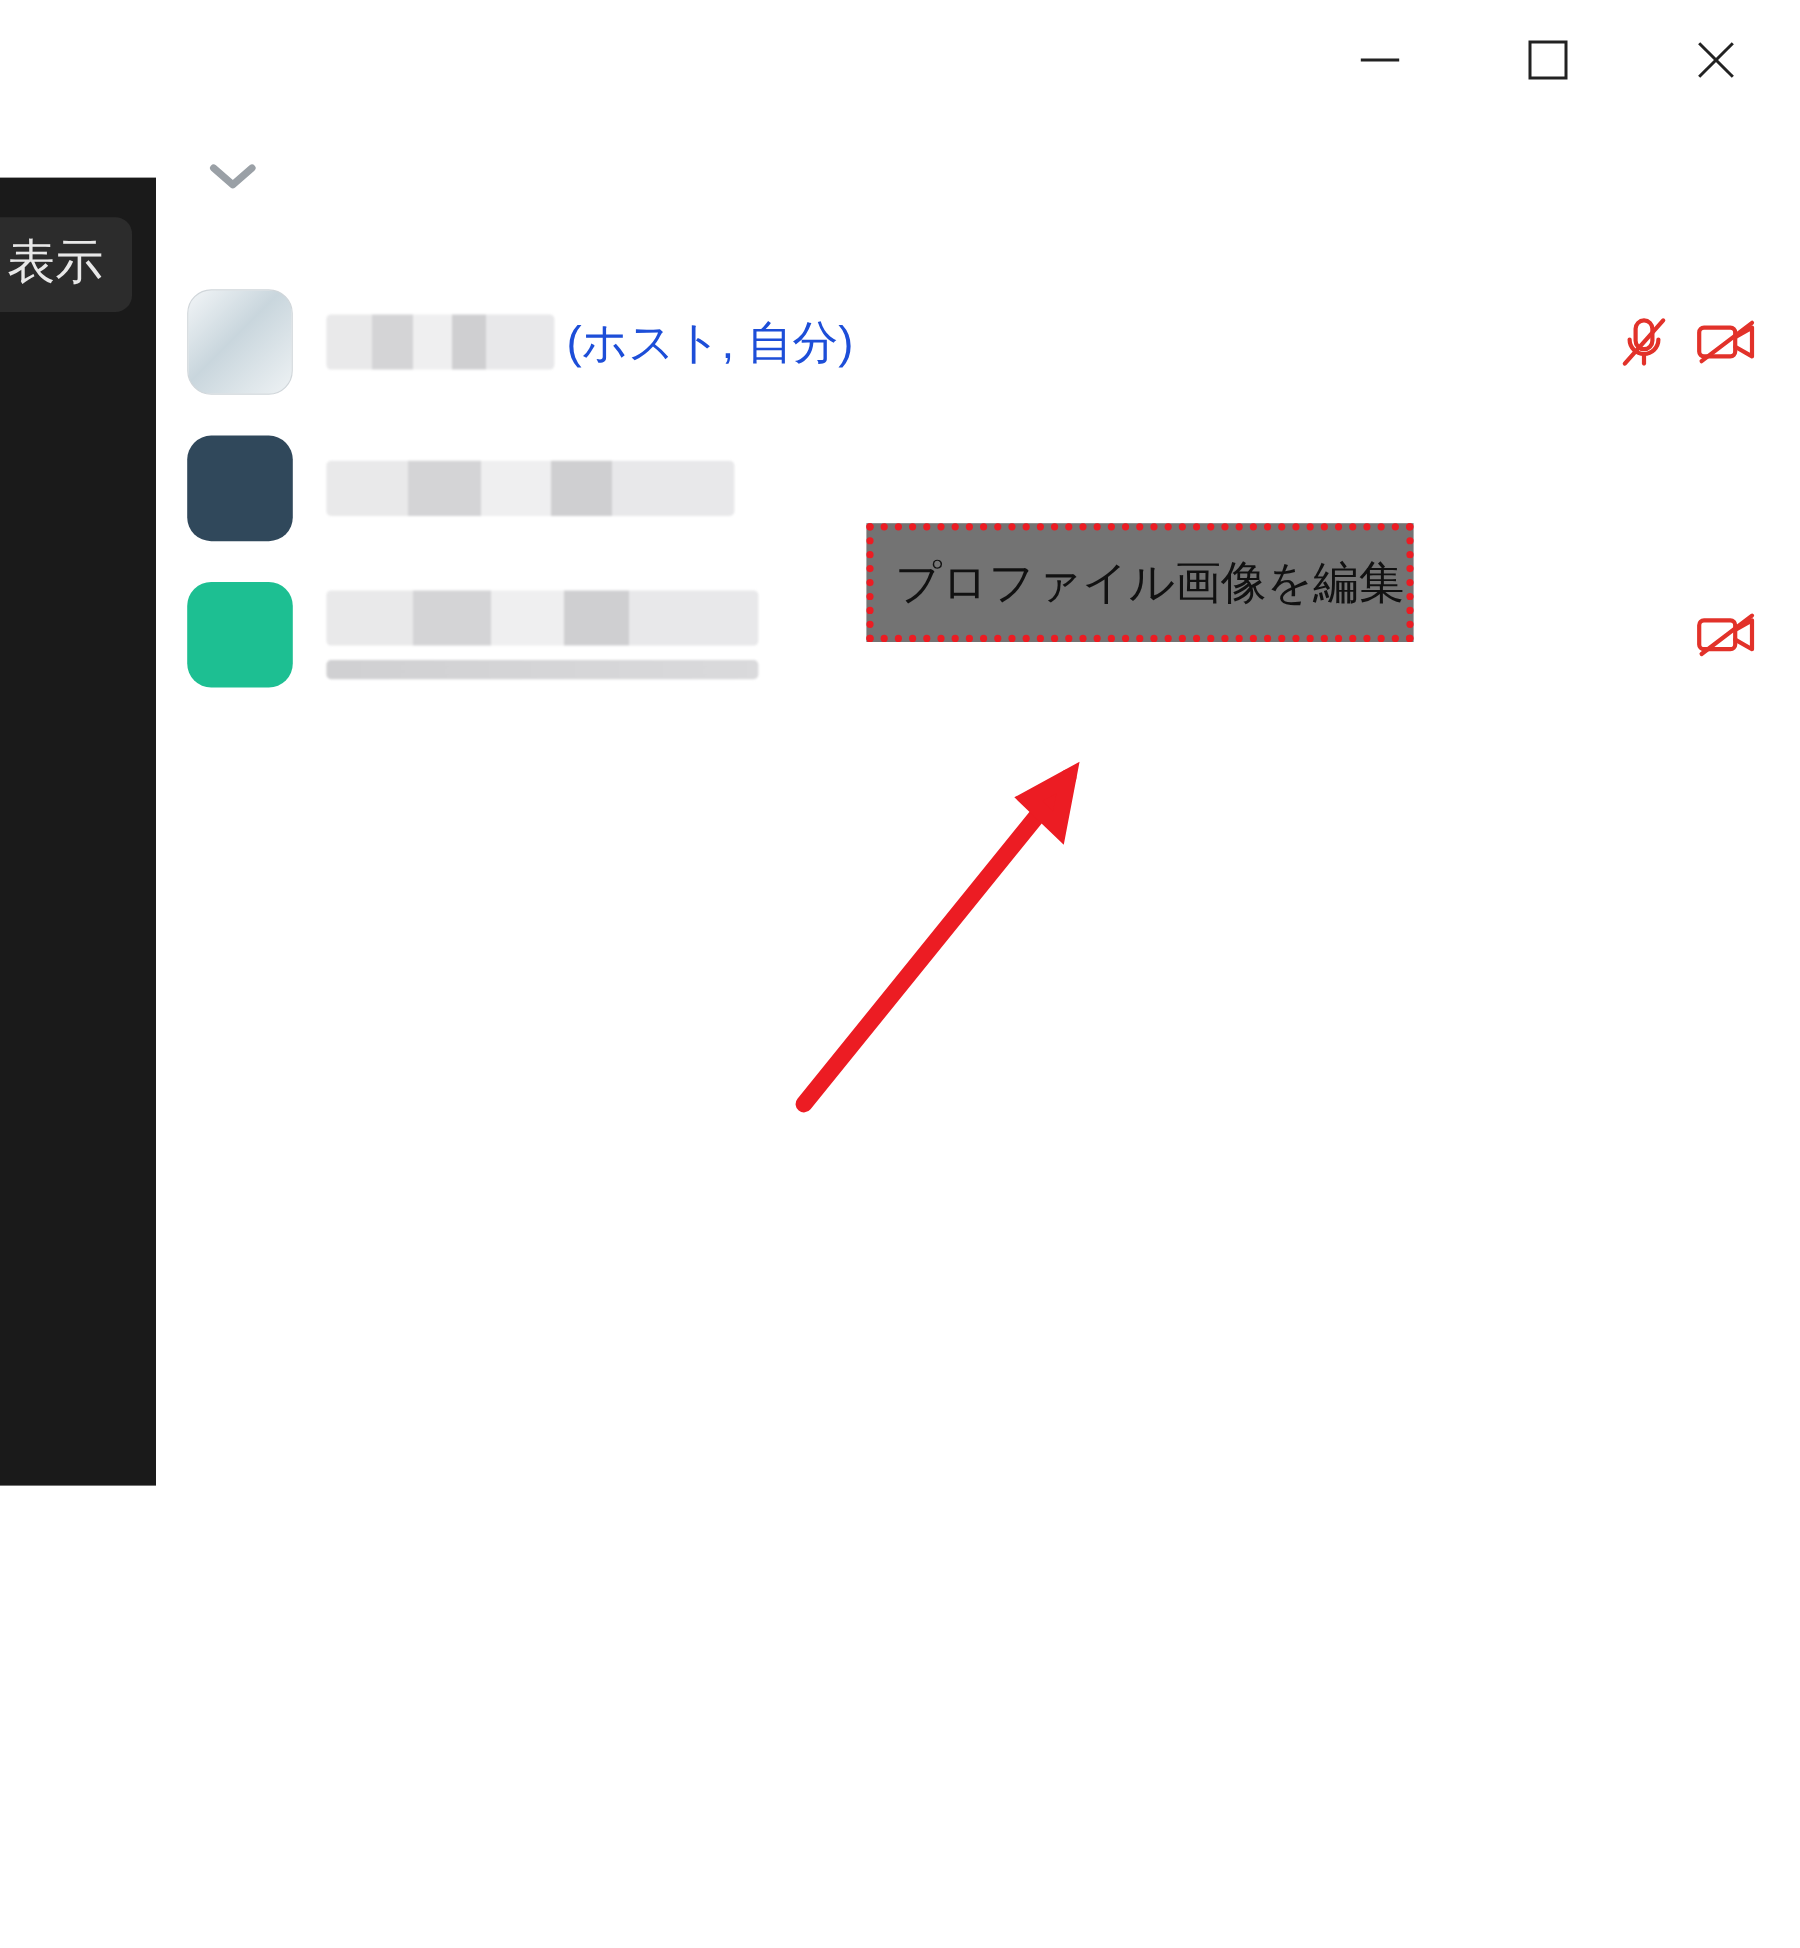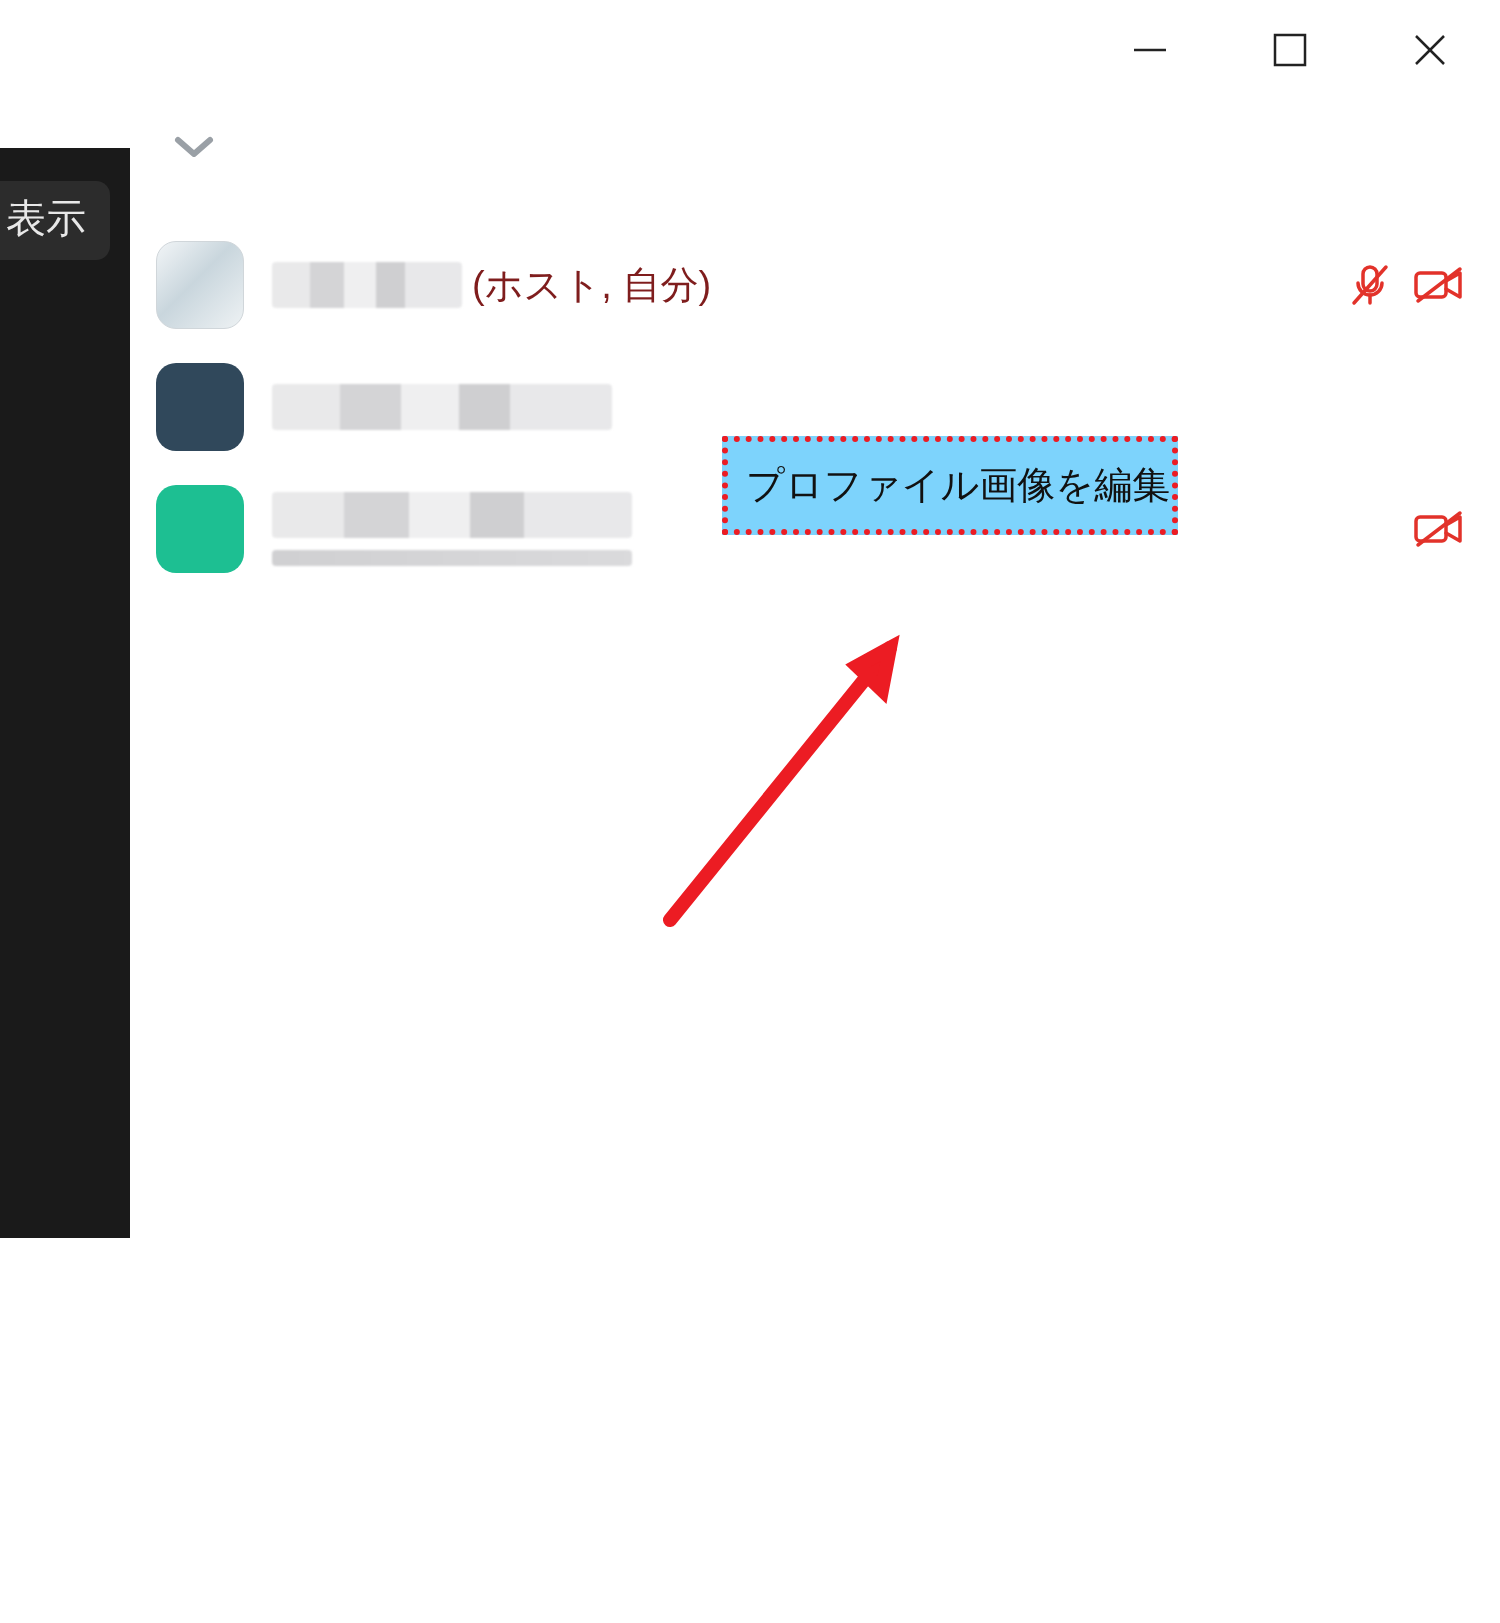--- a/index.html
+++ b/index.html
@@ -27,27 +27,27 @@
     .list { padding: 14px 26px 0; }
     .row { position: relative; height: 122px; display: flex; align-items: center; gap: 28px; }
     .avatar { width: 88px; height: 88px; border-radius: 20px; flex-shrink: 0; }
     .avatar.a1 { background: linear-gradient(135deg, #f2f5f7 0%, #c9d6dd 45%, #eef2f4 100%); border: 1px solid #d0d6da; }
     .avatar.a2 { background: #30485b; }
     .avatar.a3 { background: #1dbf92; }
 
     .name-area { display: flex; align-items: center; flex-wrap: wrap; gap: 10px; font-size: 38px; color: #444; }
     .blurred { display: inline-block; height: 46px; border-radius: 4px; background: linear-gradient(90deg,#e9e9ea 0 20%,#d4d4d6 20% 38%,#efeff0 38% 55%,#cfcfd1 55% 70%,#e8e8ea 70% 100%); filter: blur(1px); }
     .blurred.small { height: 16px; margin-top: 4px; background: linear-gradient(90deg,#d0d0d2,#dadadc); }
-    .role { color: #7f1d1d; font-size: 38px; }
+    .role { color: #1d4ed8; font-size: 38px; }
 
     .row-icons { position: absolute; right: 8px; top: 50%; transform: translateY(-50%); display: flex; gap: 18px; }
     .row-icons svg { stroke: #e2322a; fill: none; stroke-width: 3.5; stroke-linecap: round; stroke-linejoin: round; }
 
     
-    .context-menu { position: absolute; left: 592px; top: 336px; width: 456px; background: #7dd3fc; border: 6px dotted #ec1c23; padding: 12px 8px; }
+    .context-menu { position: absolute; left: 592px; top: 336px; width: 456px; background: #737373; border: 6px dotted #ec1c23; padding: 12px 8px; }
     .context-menu .item { display: block; font-size: 38px; color: #111; padding: 6px 10px; white-space: nowrap; }
     .context-menu .item.boxed { border: 8px solid #ec1c23; padding: 6px 12px; margin-top: 6px; width: max-content; }
 
     
     .arrow { position: absolute; left: 480px; top: 500px; width: 360px; height: 340px; pointer-events: none; }
     .arrow svg line, .arrow svg path { stroke: #ec1c23; stroke-width: 14; fill: #ec1c23; }
   </style>
 </head>
 <body>
 

